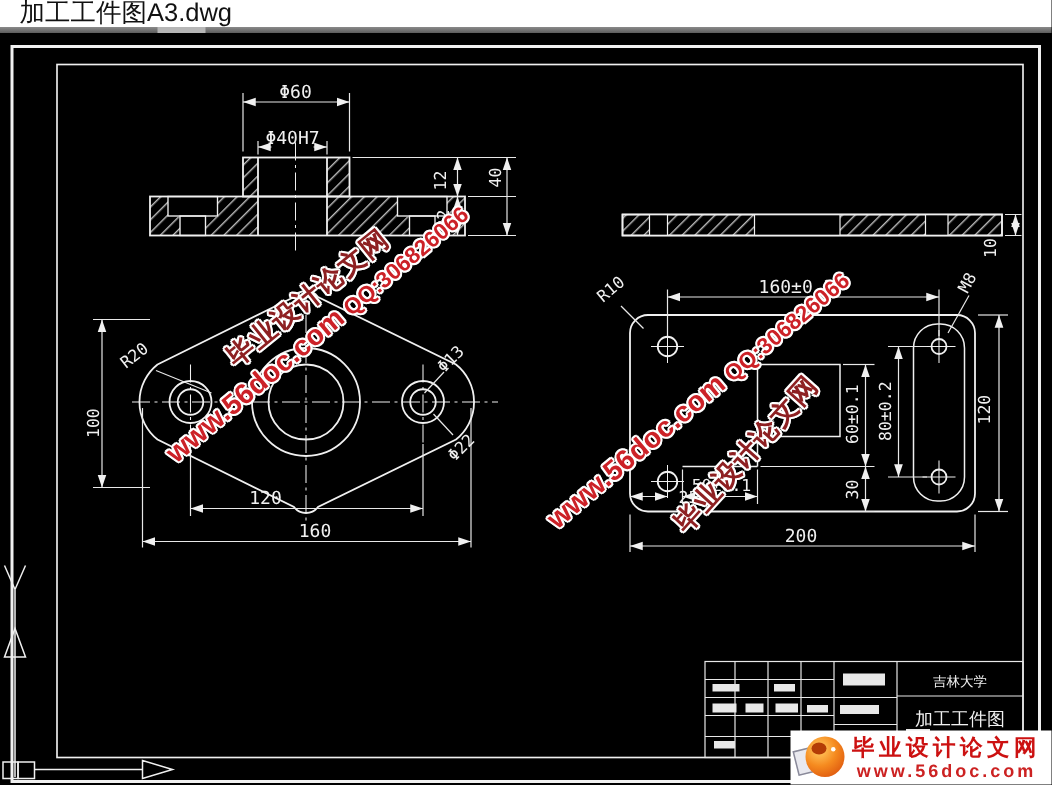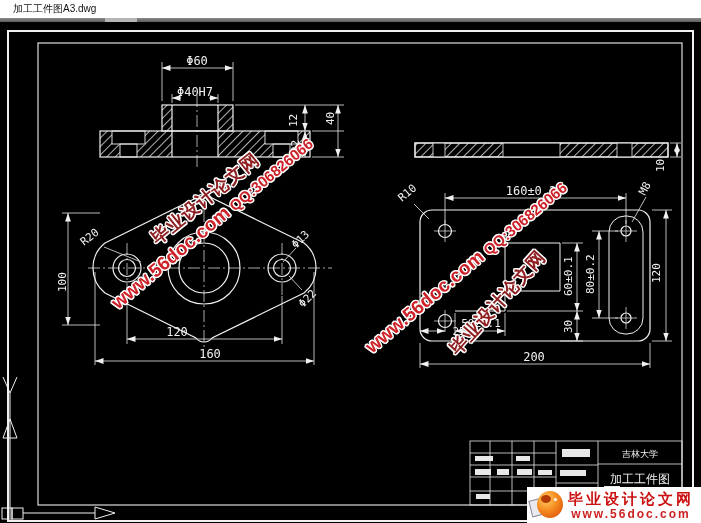--- a/index.html
+++ b/index.html
@@ -1,18 +1,18 @@
 <!DOCTYPE html>
 <html><head>
 <meta charset="utf-8">
 <style>
   html,body{margin:0;padding:0;background:#000;width:701px;height:523px;overflow:hidden;
             font-family:"Liberation Sans",sans-serif;}
   #titlebar{position:absolute;left:0;top:0;width:701px;height:18px;background:#fff;
-            color:#111;font-size:10px;line-height:18px;padding-left:13px;box-sizing:border-box;}
+            color:#111;font-size:17px;line-height:18px;padding-left:13px;box-sizing:border-box;}
   #divider{position:absolute;left:0;top:18px;width:701px;height:4px;
            background:linear-gradient(#8a8a8a,#5c5c5c);}
   #divider .thumb{position:absolute;left:105px;top:0;width:32px;height:4px;background:#b5b5b5;}
   #canvas{position:absolute;left:0;top:22px;width:701px;height:501px;background:#000;}
   svg text{font-family:"DejaVu Sans Mono","Liberation Mono",monospace;fill:#f0f0f0;font-size:11px;}
   svg .cad-big{font-size:12px;}
   
   .wm{position:absolute;transform-origin:0 0;white-space:nowrap;font-weight:bold;z-index:5;
       text-shadow:-1.5px 0 #fff,1.5px 0 #fff,0 -1.5px #fff,0 1.5px #fff,
                   -1px -1px #fff,1px 1px #fff,-1px 1px #fff,1px -1px #fff;}

